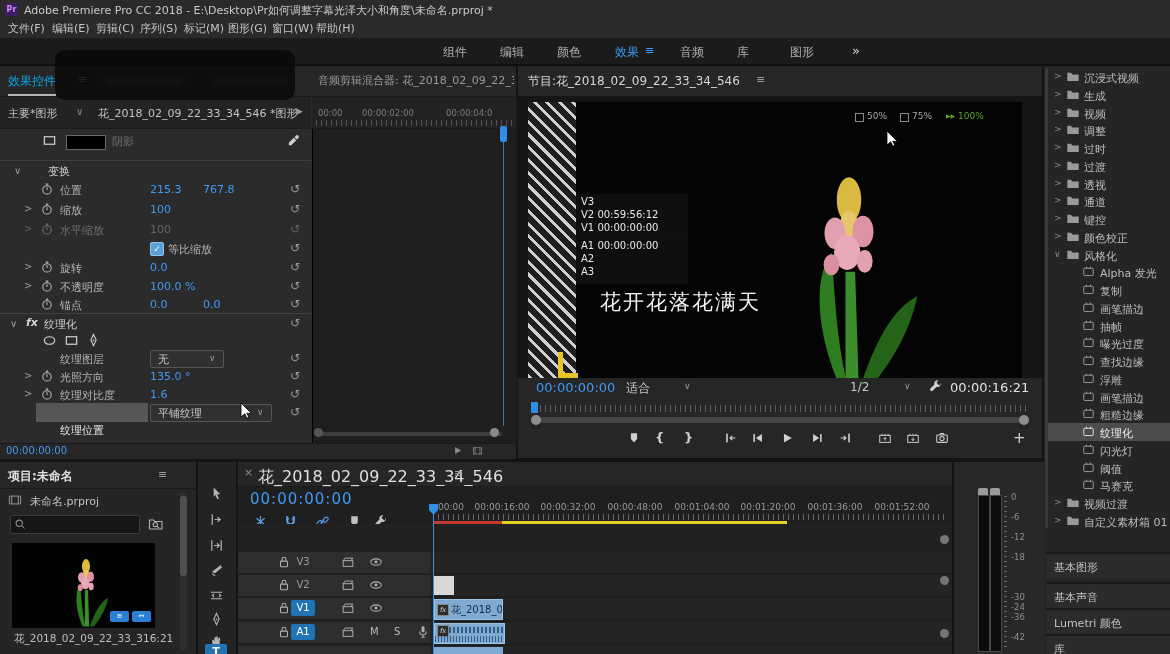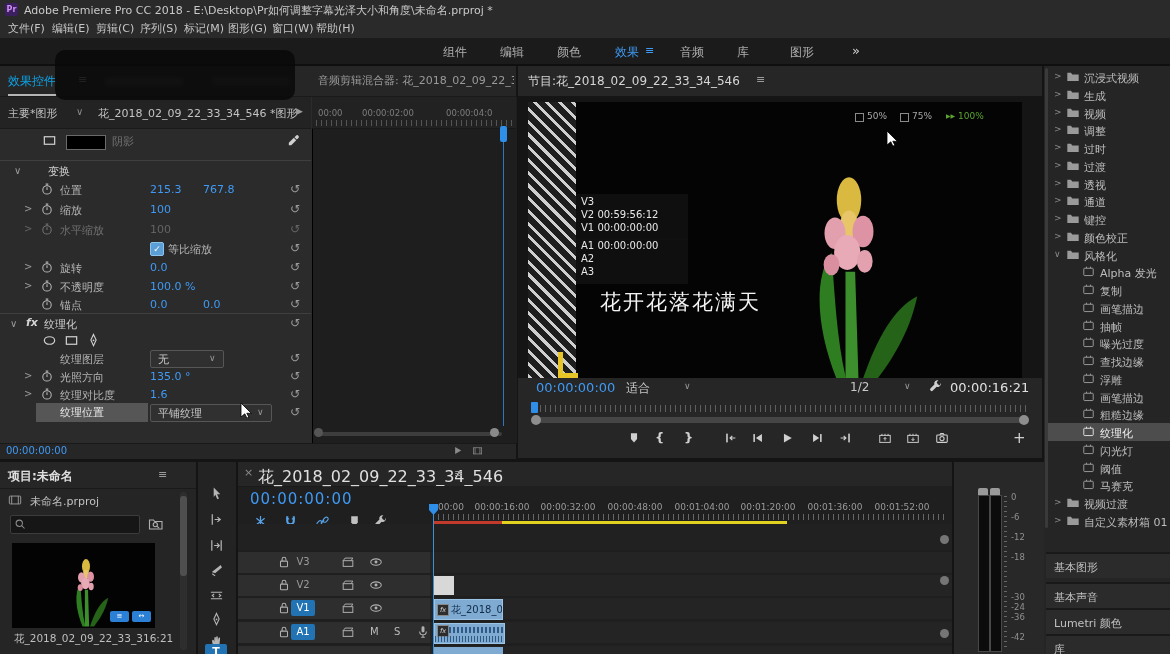--- a/index.html
+++ b/index.html
@@ -195,21 +195,21 @@
         <span style="position: absolute; left: 60px; top: 3px; color: rgb(180, 180, 180);">纹理对比度</span>
         <span style="position: absolute; left: 150px; top: 3px; color: rgb(63, 154, 245);">1.6</span>
         <span style="position: absolute; left: 290px; top: 2px; color: rgb(154, 154, 154); font-size: 12px;">↺</span>
       </div>
       <div style="position: absolute; left: 0px; top: 337px; width: 311px; height: 19px;">
         <div style="position: absolute; left: 40px; top: 2px; width: 14px; height: 14px;"><svg width="14" height="14" viewBox="0 0 16 16" xmlns="http://www.w3.org/2000/svg">
             <circle cx="8" cy="9" r="4.8" fill="none" stroke="#b8b8b8" stroke-width="1.2"></circle>
             <path d="M8 9V6M6.5 2.2h3M8 2.2v2" stroke="#b8b8b8" stroke-width="1.2" fill="none"></path>
           </svg></div>
         <div style="position: absolute; left: 36px; top: 0px; width: 112px; height: 19px; background: rgb(86, 86, 86);"></div>
-        <span style="position: absolute; left: 60px; top: 2px; color: rgb(232, 232, 232); z-index: 2; text-align: right;">纹理位置</span>
+        <span style="position: absolute; left: 60px; top: 20px; color: rgb(232, 232, 232); z-index: 2; text-align: right;">纹理位置</span>
         <div style="position: absolute; left: 150px; top: 1px; width: 120px; height: 16px; background: rgb(48, 48, 48); border: 1px solid rgb(86, 86, 86); border-radius: 2px;">
           <span style="position: absolute; left: 7px; top: 1px; color: rgb(200, 200, 200);">平铺纹理</span>
           <span style="position: absolute; left: 106px; top: 2px; color: rgb(154, 154, 154); font-size: 9px;">∨</span>
         </div>
         <span style="position: absolute; left: 290px; top: 2px; color: rgb(154, 154, 154); font-size: 12px;">↺</span>
       </div>
       <div style="position: absolute; left: 0px; top: 377px; width: 516px; height: 15px; background: rgb(38, 38, 38); border-top: 1px solid rgb(25, 25, 25);"></div>
       <span style="position: absolute; left: 6px; top: 379px; color: rgb(63, 154, 245); font-size: 10px;">00:00:00:00</span>
       <div style="position: absolute; left: 452px; top: 379px; width: 11px; height: 11px;"><svg width="11" height="11" viewBox="0 0 16 16" xmlns="http://www.w3.org/2000/svg">
           <path d="M4.5 3l9 5-9 5z" fill="#8a8a8a"></path>

